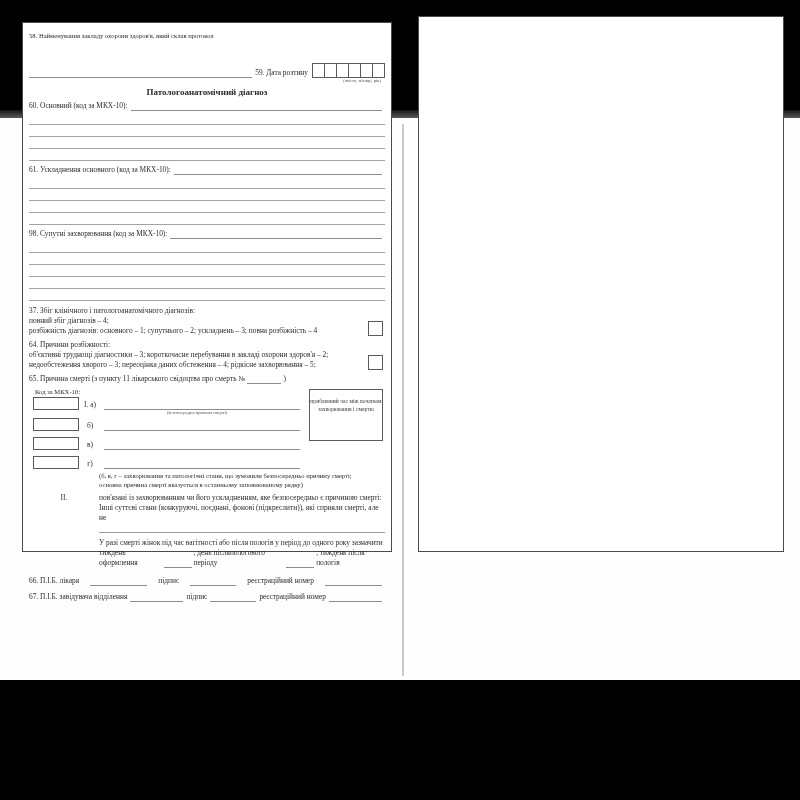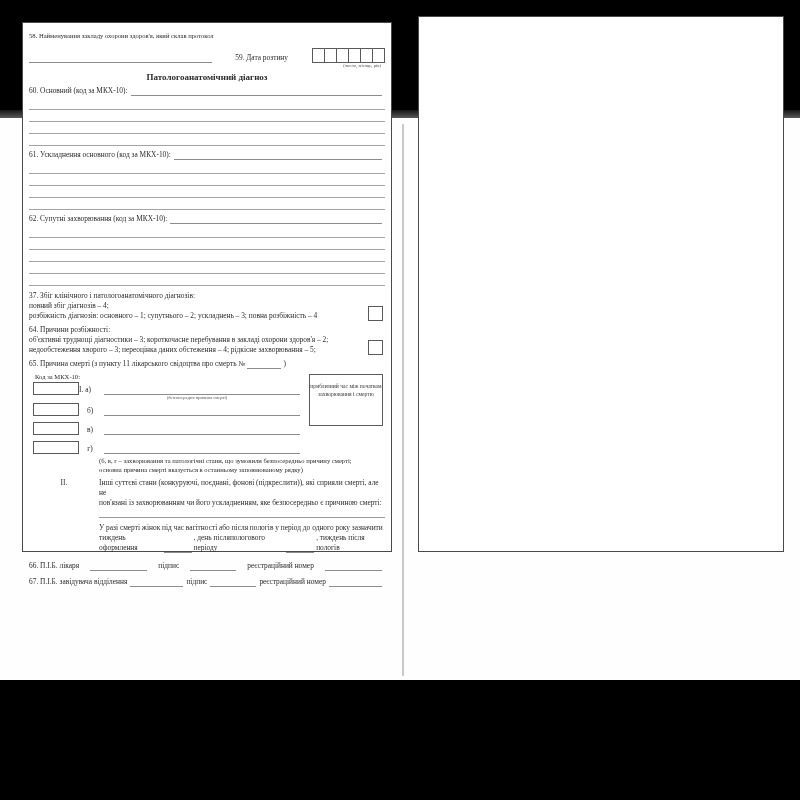--- a/index.html
+++ b/index.html
@@ -120,21 +120,21 @@
   <div class="paper"></div>
   <div class="gutter"></div>
 
   <div class="page page-left">
     <div class="frame"></div>
     <div class="inner">
 
 
       <div class="t7" style="margin-top:4px;">58. Найменування закладу охорони здоров'я, який склав протокол</div>
 
-      <div class="row" style="margin-top:8px;gap:20px;">
+      <div class="row" style="margin-top:23px;">
         <div class="fill" style="margin-left:0;"></div>
         <div class="t8" style="white-space:nowrap;">59. Дата розтину</div>
         <div class="cells" style="margin-left:4px;">
           <span></span>
           <span></span>
           <span></span>
           <span></span>
           <span></span>
           <span></span>
         </div>
@@ -159,21 +159,21 @@
         <div class="fill"></div>
       </div>
       <div class="lines">
         <div></div>
         <div></div>
         <div></div>
         <div></div>
       </div>
 
       <div class="row t8" style="margin-top:4px;">
-        <span>62. Супутні захворювання (код за МКХ-10):</span>
+        <span>98. Супутні захворювання (код за МКХ-10):</span>
         <div class="fill"></div>
       </div>
       <div class="lines">
         <div></div>
         <div></div>
         <div></div>
         <div></div>
         <div></div>
       </div>
 
@@ -195,21 +195,21 @@
         <span>65. Причина смерті (з пункту 11 лікарського свідоцтва про смерть №</span>
         <span style="display:inline-block;width:34px;border-bottom:1px solid #8c8c8c;margin:0 2px;"></span>
         <span>)</span>
       </div>
 
       <div class="relbox" style="margin-top:3px;">
         <div class="t7" style="padding-left:6px;">Код за МКХ-10:</div>
 
         <div class="row" style="margin-top:1px;">
           <span class="codebox" style="margin-left:4px;"></span>
-          <span class="t8" style="width:22px;text-align:left;">I. а)</span>
+          <span class="t8" style="width:22px;text-align:center;">I. а)</span>
           <div class="fill" style="width:196px;flex:none;"></div>
         </div>
         <div class="tiny" style="margin-left:70px;width:196px;text-align:center;">(безпосередня причина смерті)</div>
 
         <div class="row" style="margin-top:2px;">
           <span class="codebox" style="margin-left:4px;"></span>
           <span class="t8" style="width:22px;text-align:center;">б)</span>
           <div class="fill" style="width:196px;flex:none;"></div>
         </div>
 
@@ -227,22 +227,22 @@
 
         <div class="timebox" style="right:2px;top:2px;">приблизний час між початком захворювання і смертю</div>
       </div>
 
       <div class="t7" style="margin-left:70px;margin-top:2px;">(б, в, г – захворювання та патологічні стани, що зумовили безпосередньо причину смерті;</div>
       <div class="t7" style="margin-left:70px;">основна причина смерті вказується в останньому заповнюваному рядку)</div>
 
       <div style="display:flex;margin-top:4px;">
         <div class="t8" style="width:70px;text-align:center;">II.</div>
         <div style="flex:1;">
+          <div class="t8">пов'язані із захворюванням чи його ускладненням, яке безпосередньо є причиною смерті:</div>
           <div class="t8">Інші суттєві стани (конкуруючі, поєднані, фонові (підкреслити)), які сприяли смерті, але не</div>
-          <div class="t8">пов'язані із захворюванням чи його ускладненням, яке безпосередньо є причиною смерті:</div>
           <div class="rule" style="margin-top:9px;"></div>
           <div class="t8" style="margin-top:5px;">У разі смерті жінок під час вагітності або після пологів у період до одного року зазначити</div>
           <div class="row t8">
             <span>тиждень оформлення</span>
             <span style="display:inline-block;width:30px;border-bottom:1px solid #8c8c8c;margin:0 2px;"></span>
             <span>, день післяпологового періоду</span>
             <span style="display:inline-block;width:30px;border-bottom:1px solid #8c8c8c;margin:0 2px;"></span>
             <span>, тиждень після пологів</span>
           </div>
         </div>

